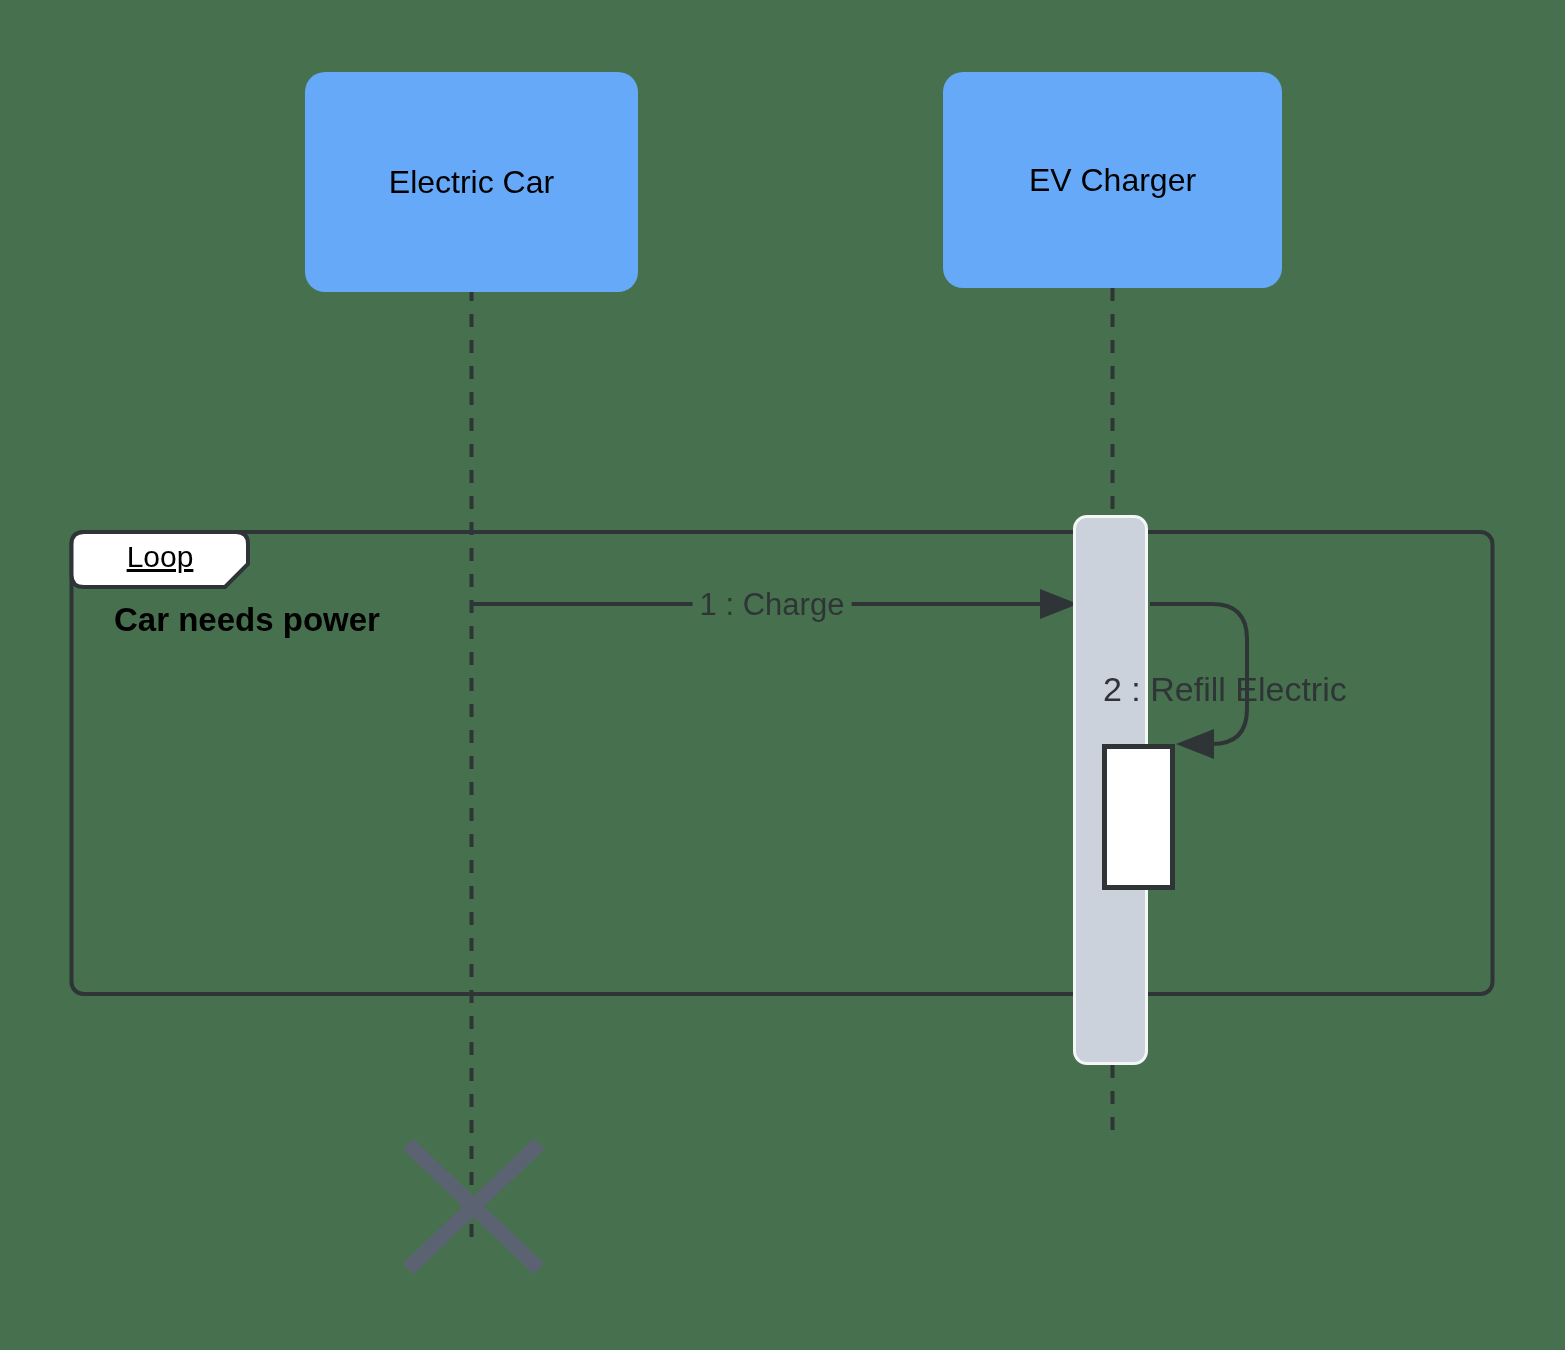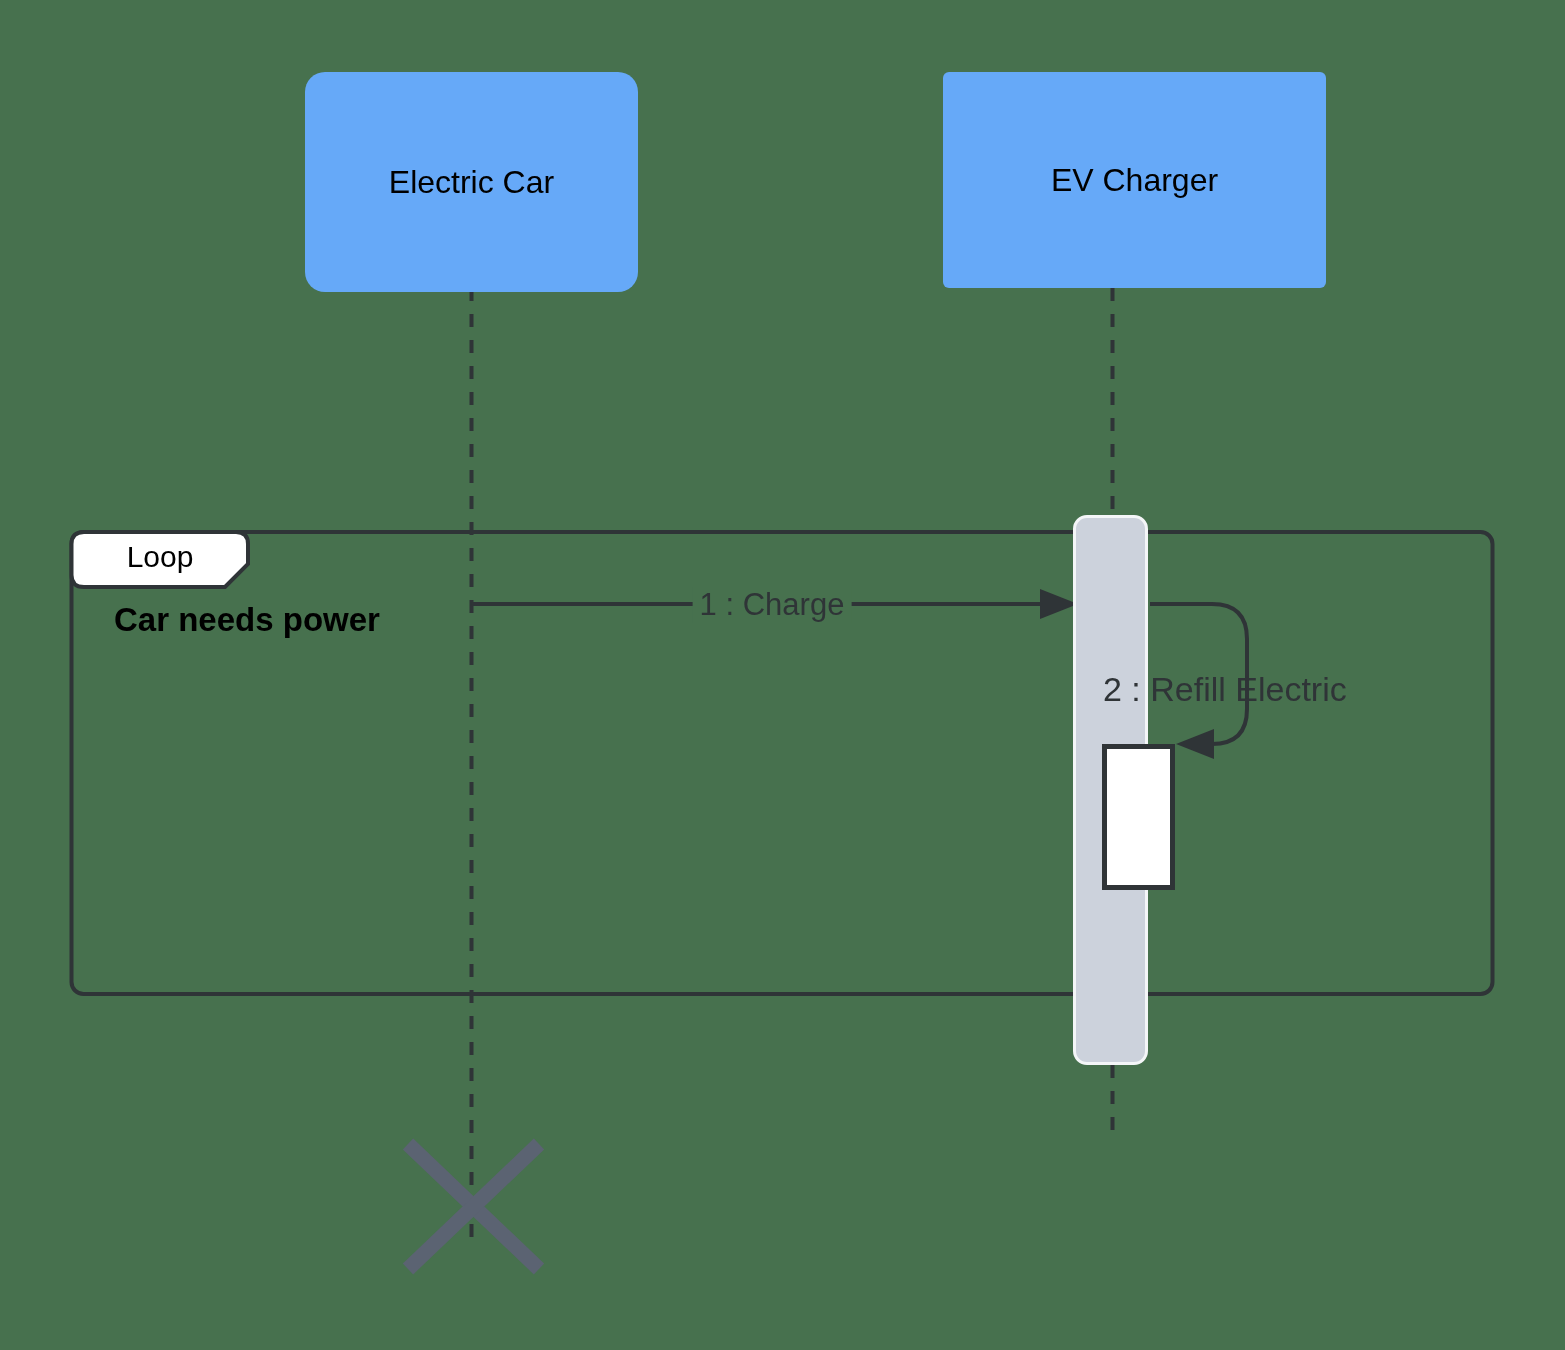--- a/index.html
+++ b/index.html
@@ -20,42 +20,42 @@
   .destroy{stroke:var(--slate,#5b6372);stroke-width:15;fill:none;}
 
   .actor-box{
     position:absolute;z-index:2;
     background:var(--blue,#66a9f8);
     border-radius:20px;
     display:flex;align-items:center;justify-content:center;
     color:#000;font-size:32px;
   }
   #actor-electric-car{left:305px;top:72px;width:333px;height:220px;}
-  #actor-ev-charger{left:943px;top:72px;width:383px;height:216px;border-radius:6px;}
+  #actor-ev-charger{left:943px;top:72px;width:339px;height:216px;}
 
   .activation{
     position:absolute;z-index:3;
     left:1073px;top:515px;width:75px;height:550px;
     background:var(--activation,#ccd2dc);
     border:3px solid var(--activation-border,#f4f6f8);
     border-radius:14px;
     box-sizing:border-box;
   }
   .nested-activation{
     position:absolute;z-index:4;
     left:1102px;top:744px;width:73px;height:146px;
     background:var(--white,#ffffff);
     border:5px solid var(--stroke,#2f3437);
     box-sizing:border-box;
   }
   .loop-operator-label{
     position:absolute;z-index:5;
     left:72px;top:540px;width:176px;
     text-align:center;
-    font-size:30px;color:#000;
+    font-size:30px;color:#000;text-decoration:underline;
   }
   .guard-label{
     position:absolute;z-index:5;
     left:114px;top:601px;
     font-size:33px;font-weight:bold;color:#000;
     white-space:nowrap;
   }
   .message-label{
     color:var(--stroke,#2f3437);
     white-space:nowrap;

